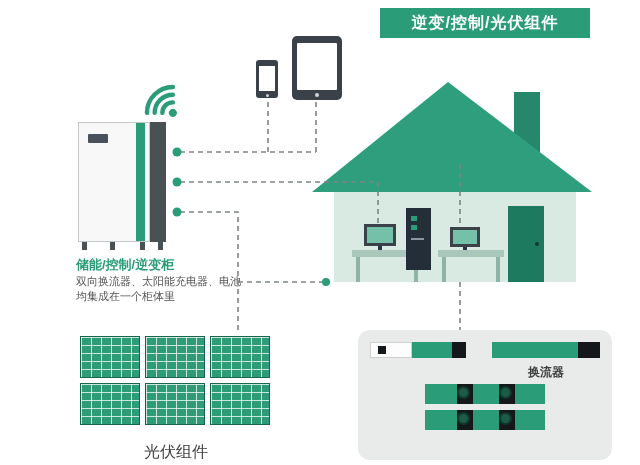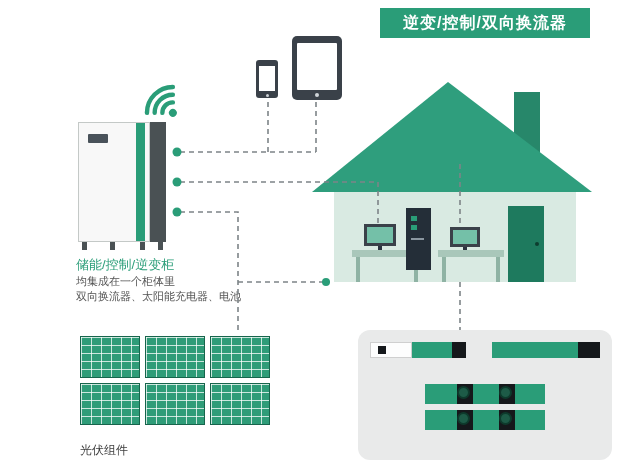--- a/index.html
+++ b/index.html
@@ -26,21 +26,21 @@
   
   .wifi{left:134px;top:74px;width:52px;height:52px;transform:rotate(-45deg)}
 
   
   .cabinet{left:78px;top:122px;width:92px;height:130px}
   .cab-front{position:absolute;left:0;top:0;width:72px;height:120px;background:#f8f8f8;border:1px solid #c4c9c7}
   .cab-display{position:absolute;left:9px;top:11px;width:20px;height:9px;background:#49525a;border-radius:1px}
   .cab-stripe{position:absolute;right:4px;top:0;width:9px;height:118px;background:var(--green)}
   .cab-side{position:absolute;left:72px;top:0;width:16px;height:120px;background:#4a5154}
   .cab-leg{position:absolute;top:120px;width:5px;height:8px;background:#4a5154}
-  .cab-title{left:76px;top:256px;font-size:13px;font-weight:normal;color:var(--green)}
+  .cab-title{left:76px;top:256px;font-size:13px;font-weight:bold;color:var(--green)}
   .cab-desc{left:76px;top:274px;font-size:11px;color:#555;line-height:15px}
 
   
   .roof-svg{left:306px;top:78px}
   .house-body{left:334px;top:192px;width:242px;height:90px;background:var(--house-body)}
   .door{left:508px;top:206px;width:36px;height:76px;background:var(--door-green)}
   .door .knob{position:absolute;right:5px;top:36px;width:4px;height:4px;border-radius:50%;background:#0d3d2f}
   .desk{background:#a9c7ba}
   .desk1{left:352px;top:250px;width:70px;height:7px}
   .desk2{left:438px;top:250px;width:66px;height:7px}
@@ -58,21 +58,21 @@
   .wires{left:0;top:0;z-index:6;pointer-events:none}
   .wires polyline{fill:none;stroke:var(--line-gray);stroke-width:1.6;stroke-dasharray:5 4}
   .wires .dot{fill:var(--green)}
 
   
   .pv-grid{left:80px;top:336px;width:192px;display:grid;gap:5px;grid-auto-rows:42px}
   .pv-panel{background:var(--panel-green);border:1px solid #17654c;
     background-image:
       repeating-linear-gradient(to right, rgba(255,255,255,.75) 0 1px, transparent 1px 10px),
       repeating-linear-gradient(to bottom, rgba(255,255,255,.75) 0 1px, transparent 1px 8px)}
-  .pv-label{left:80px;top:442px;width:192px;font-size:12px;color:var(--text-dark)}
+  .pv-label{left:80px;top:442px;width:192px;text-align:center;font-size:16px;color:var(--text-dark)}
 
   
   .eq-box{left:358px;top:330px;width:254px;height:130px;background:var(--box-gray);border-radius:12px}
   .charger{position:absolute;left:12px;top:12px;width:96px;height:16px;display:flex}
   .chg-white{width:42px;background:#fdfdfd;border:1px solid #cfcfcf;position:relative}
   .chg-sq{position:absolute;left:7px;top:3px;width:8px;height:8px;background:#15181b}
   .chg-green{flex:1;background:var(--green)}
   .seg-black{width:14px;background:#15181b}
   .converter{position:absolute;left:134px;top:12px;width:108px;height:16px;display:flex}
   .cvt-green{flex:1;background:var(--green)}
@@ -84,21 +84,21 @@
   .battery{position:absolute;left:67px;width:120px;height:20px;background:var(--green)}
   .bat1{top:54px}.bat2{top:80px}
   .bat-blk{position:absolute;top:0;height:20px;width:16px;background:#15181b}
   .bat-term{position:absolute;top:2px;width:13px;height:13px;border-radius:50%;background:#1d5b47;border:2px solid #0e3a2c}
 </style>
 </head>
 <body>
 
 <div class="stage">
 
-  <div class="abs banner">逆变/控制/双向换流器</div>
+  <div class="abs banner">逆变/控制/光伏组件</div>
 
   <div class="abs tablet">
     <div class="screen"></div>
     <div class="home"></div>
   </div>
   <div class="abs phone">
     <div class="screen"></div>
     <div class="home"></div>
   </div>
 
@@ -117,22 +117,22 @@
       <div class="cab-stripe"></div>
     </div>
     <div class="cab-side"></div>
     <div class="cab-leg" style="left:4px"></div>
     <div class="cab-leg" style="left:32px"></div>
     <div class="cab-leg" style="left:62px"></div>
     <div class="cab-leg" style="left:80px"></div>
   </div>
   <div class="abs cab-title">储能/控制/逆变柜</div>
   <div class="abs cab-desc">
+    <div>双向换流器、太阳能充电器、电池</div>
     <div>均集成在一个柜体里</div>
-    <div>双向换流器、太阳能充电器、电池</div>
   </div>
 
   <svg class="abs roof-svg" width="304" height="118" viewBox="0 0 304 118">
     <rect x="208" y="14" width="26" height="64" fill="#27876a"></rect>
     <polygon points="142,4 6,114 286,114" fill="#2f9e7d"></polygon>
   </svg>
   <div class="abs house-body"></div>
   <div class="abs door">
     <div class="knob"></div>
   </div>
@@ -190,20 +190,21 @@
         <div class="chg-sq"></div>
       </div>
       <div class="chg-green"></div>
       <div class="seg-black"></div>
     </div>
 
     <div class="converter">
       <div class="cvt-green"></div>
       <div class="cvt-black"></div>
     </div>
+    <div class="eq-label lbl-converter">换流器</div>
 
     <div class="battery bat1">
       <div class="bat-blk" style="left:32px"></div>
       <div class="bat-blk" style="left:74px"></div>
       <div class="bat-term" style="left:32px"></div>
       <div class="bat-term" style="left:74px"></div>
     </div>
     <div class="battery bat2">
       <div class="bat-blk" style="left:32px"></div>
       <div class="bat-blk" style="left:74px"></div>

